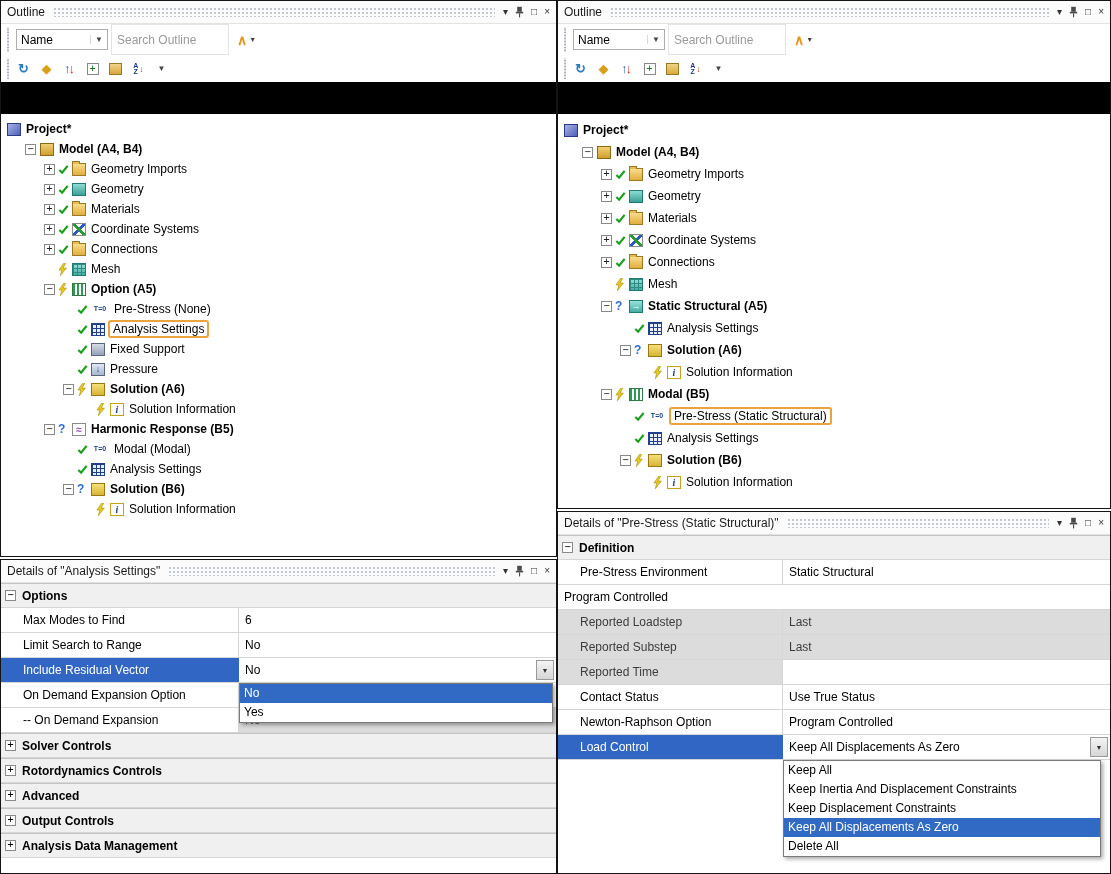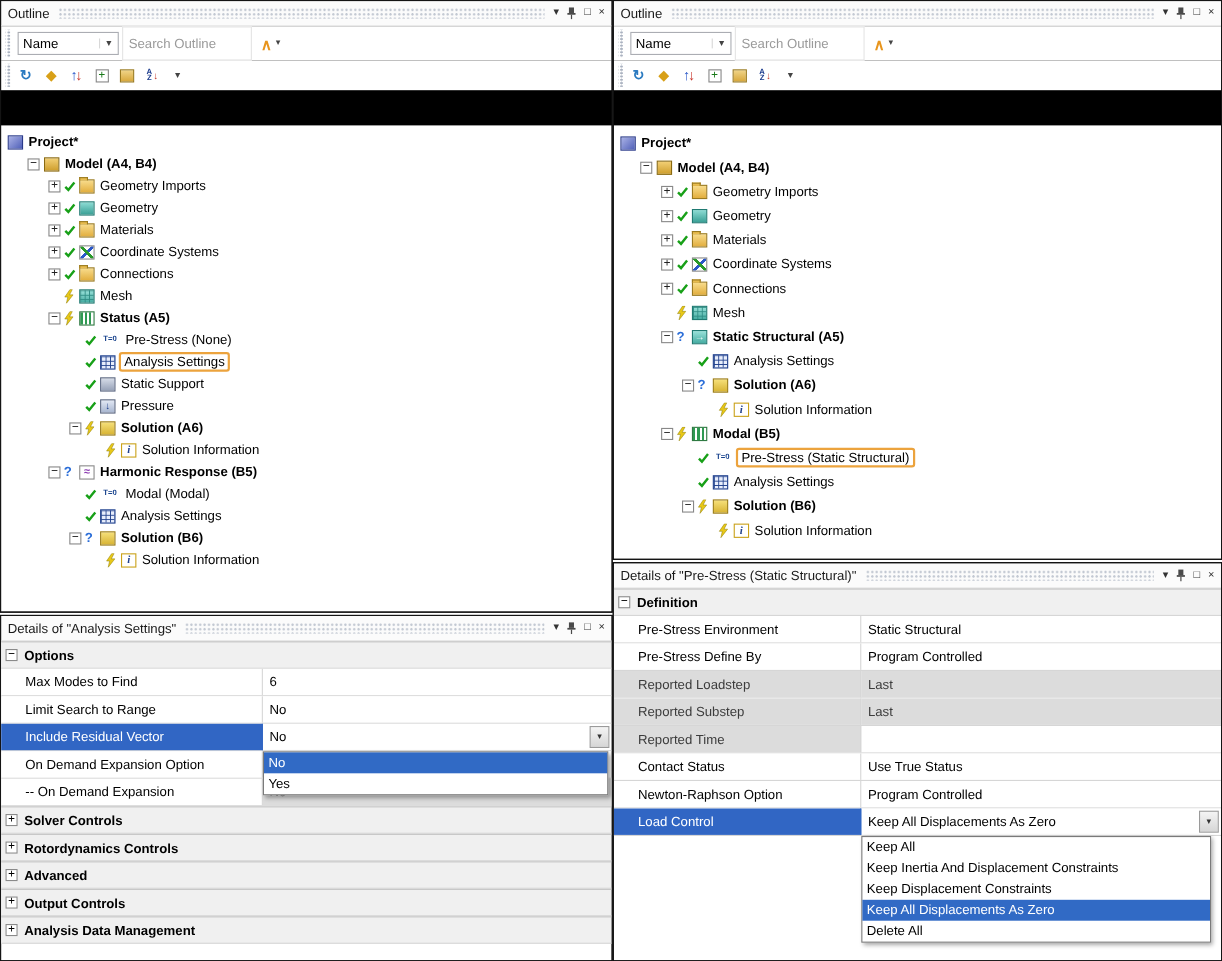--- a/index.html
+++ b/index.html
@@ -236,21 +236,21 @@
           </div>
           <div class="trow">
             <span class="tsp" style="width: 38px;"></span>
             <span class="texp box">−</span>
             <span class="st">
               <svg width="9" height="13" viewBox="0 0 10 14">
                 <path d="M6.2 0 1 7.6h3L2.6 14 9.4 5.4H5.8L8.6 0Z" fill="#e8c818" stroke="#8a7a00" stroke-width="0.5"></path>
               </svg>
             </span>
             <span class="mi mi-modal"></span>
-            <span class="tlabel b">Status (A5)</span>
+            <span class="tlabel b">Option (A5)</span>
           </div>
           <div class="trow">
             <span class="tsp" style="width: 57px;"></span>
             <span class="texp"></span>
             <span class="st">
               <svg width="11" height="11" viewBox="0 0 12 12">
                 <path d="M1.5 6.5 4.5 9.5 10.5 2" fill="none" stroke="#18a018" stroke-width="2.4"></path>
               </svg>
             </span>
             <span class="mi mi-prestress"></span>
@@ -269,21 +269,21 @@
           </div>
           <div class="trow">
             <span class="tsp" style="width: 57px;"></span>
             <span class="texp"></span>
             <span class="st">
               <svg width="11" height="11" viewBox="0 0 12 12">
                 <path d="M1.5 6.5 4.5 9.5 10.5 2" fill="none" stroke="#18a018" stroke-width="2.4"></path>
               </svg>
             </span>
             <span class="mi mi-fixed-support"></span>
-            <span class="tlabel">Static Support</span>
+            <span class="tlabel">Fixed Support</span>
           </div>
           <div class="trow">
             <span class="tsp" style="width: 57px;"></span>
             <span class="texp"></span>
             <span class="st">
               <svg width="11" height="11" viewBox="0 0 12 12">
                 <path d="M1.5 6.5 4.5 9.5 10.5 2" fill="none" stroke="#18a018" stroke-width="2.4"></path>
               </svg>
             </span>
             <span class="mi mi-pressure"></span>
@@ -699,21 +699,20 @@
             <span class="dexp">−</span>
             <span class="dslabel">Definition</span>
           </div>
           <div class="drow dprop">
             <span class="dlab">Pre-Stress Environment</span>
             <span class="dval">
               <span class="dvt">Static Structural</span>
             </span>
           </div>
           <div class="drow dprop">
-            <span class="dlab">Pre-Stress Define By</span>
             <span class="dval">
               <span class="dvt">Program Controlled</span>
             </span>
           </div>
           <div class="drow dprop dis">
             <span class="dlab">Reported Loadstep</span>
             <span class="dval">
               <span class="dvt">Last</span>
             </span>
           </div>

